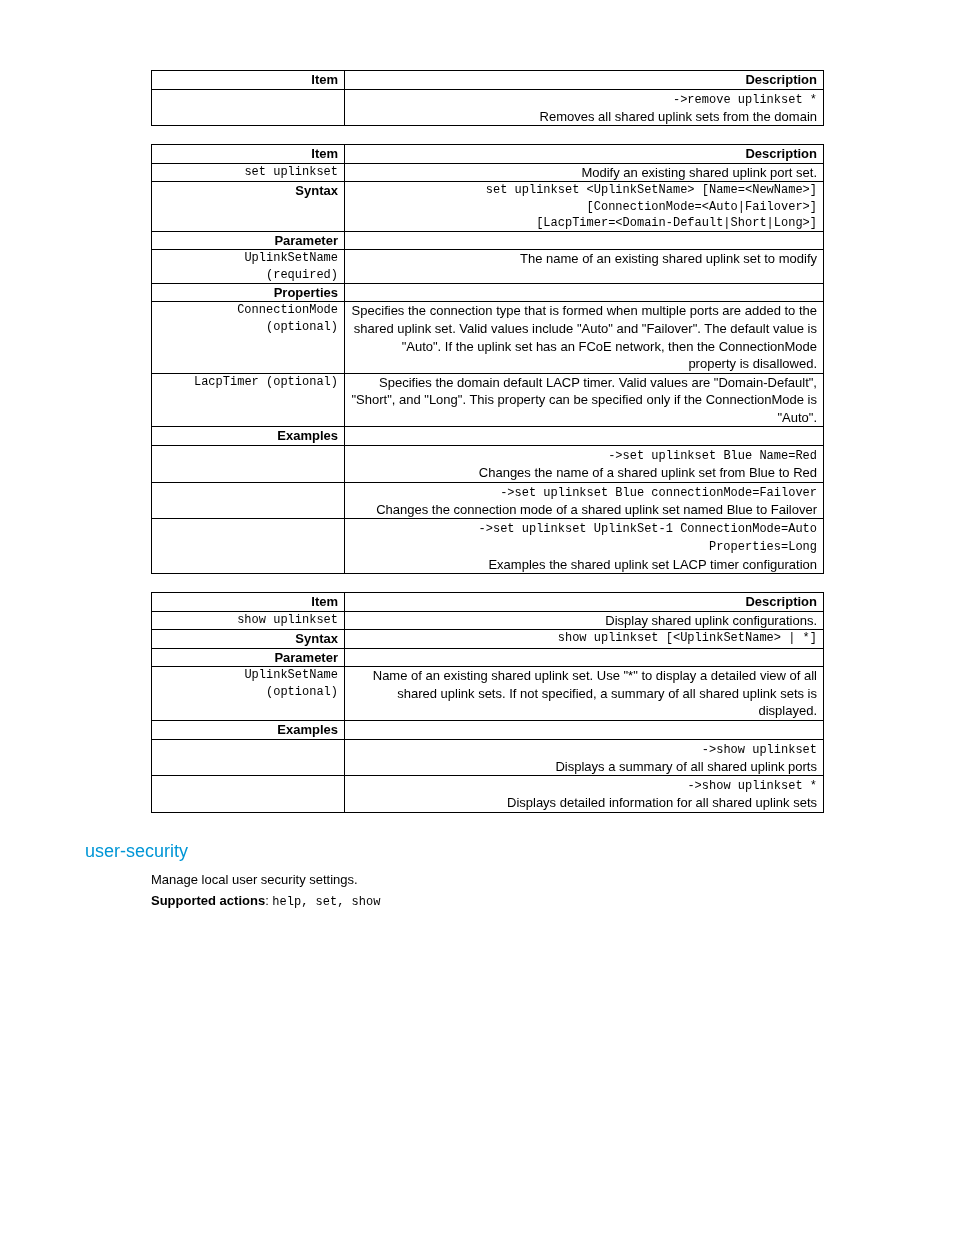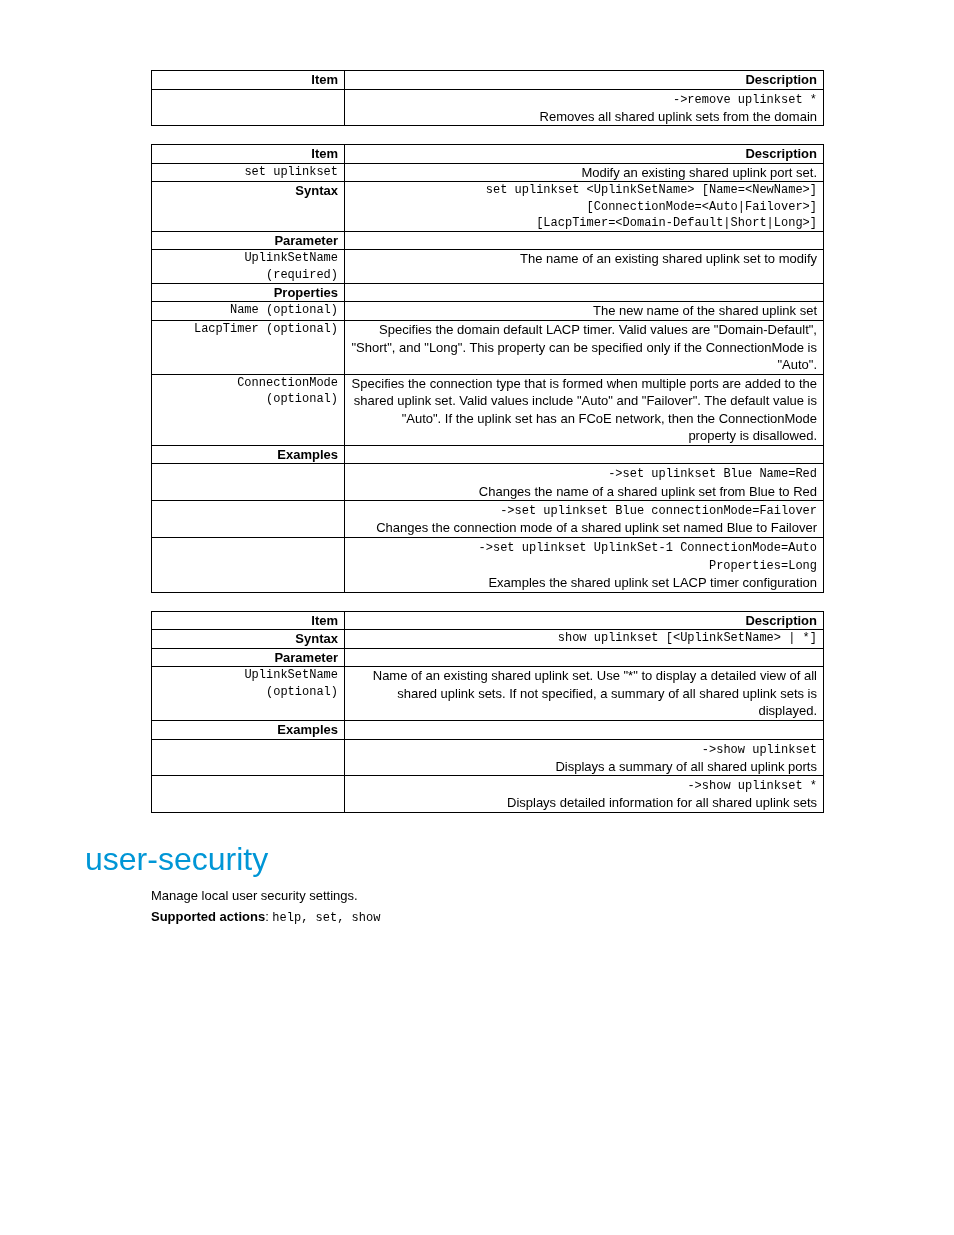--- a/index.html
+++ b/index.html
@@ -34,21 +34,21 @@
     .col1 {
       width: 180px;
     }
     .mono {
       font-family: "Courier New", Courier, monospace;
       font-size: 12px;
     }
     h2 {
       color: #0096d6;
       font-weight: normal;
-      font-size: 32px;
+      font-size: 18px;
       margin: 28px 0 10px 0;
     }
     .body-para {
       margin-left: 66px;
       margin-top: 6px;
       margin-bottom: 6px;
       font-size: 13px;
     }
     .bold {
       font-weight: bold;
@@ -100,33 +100,29 @@
       <span>UplinkSetName</span><br>
       <span>(required)</span>
     </td>
     <td>The name of an existing shared uplink set to modify</td>
   </tr>
   <tr>
     <td class="col1 bold">Properties</td>
     <td></td>
   </tr>
   <tr>
-    <td class="col1 mono">Name (optional)</td>
-    <td>The new name of the shared uplink set</td>
-  </tr>
-  <tr>
-    <td class="col1 mono">LacpTimer (optional)</td>
-    <td>Specifies the domain default LACP timer. Valid values are "Domain-Default", "Short", and "Long". This property can be specified only if the ConnectionMode is "Auto".</td>
-  </tr>
-  <tr>
     <td class="col1 mono">
       <span>ConnectionMode</span><br>
       <span>(optional)</span>
     </td>
     <td>Specifies the connection type that is formed when multiple ports are added to the shared uplink set. Valid values include "Auto" and "Failover". The default value is "Auto". If the uplink set has an FCoE network, then the ConnectionMode property is disallowed.</td>
+  </tr>
+  <tr>
+    <td class="col1 mono">LacpTimer (optional)</td>
+    <td>Specifies the domain default LACP timer. Valid values are "Domain-Default", "Short", and "Long". This property can be specified only if the ConnectionMode is "Auto".</td>
   </tr>
   <tr>
     <td class="col1 bold">Examples</td>
     <td></td>
   </tr>
   <tr>
     <td class="col1"></td>
     <td>
       <span class="mono">-&gt;set uplinkset Blue Name=Red</span><br>
       <span>Changes the name of a shared uplink set from Blue to Red</span>
@@ -150,20 +146,24 @@
 </tbody>
   </table>
 
 <table>
   <tbody>
       <tr>
     <th class="col1">Item</th>
     <th>Description</th>
   </tr>
   <tr>
+    <td class="col1 mono">show uplinkset</td>
+    <td>Display shared uplink configurations.</td>
+  </tr>
+  <tr>
     <td class="col1 bold">Syntax</td>
     <td class="mono">show uplinkset [&lt;UplinkSetName&gt; | *]</td>
   </tr>
   <tr>
     <td class="col1 bold">Parameter</td>
     <td></td>
   </tr>
   <tr>
     <td class="col1 mono">
       <span>UplinkSetName</span><br>

